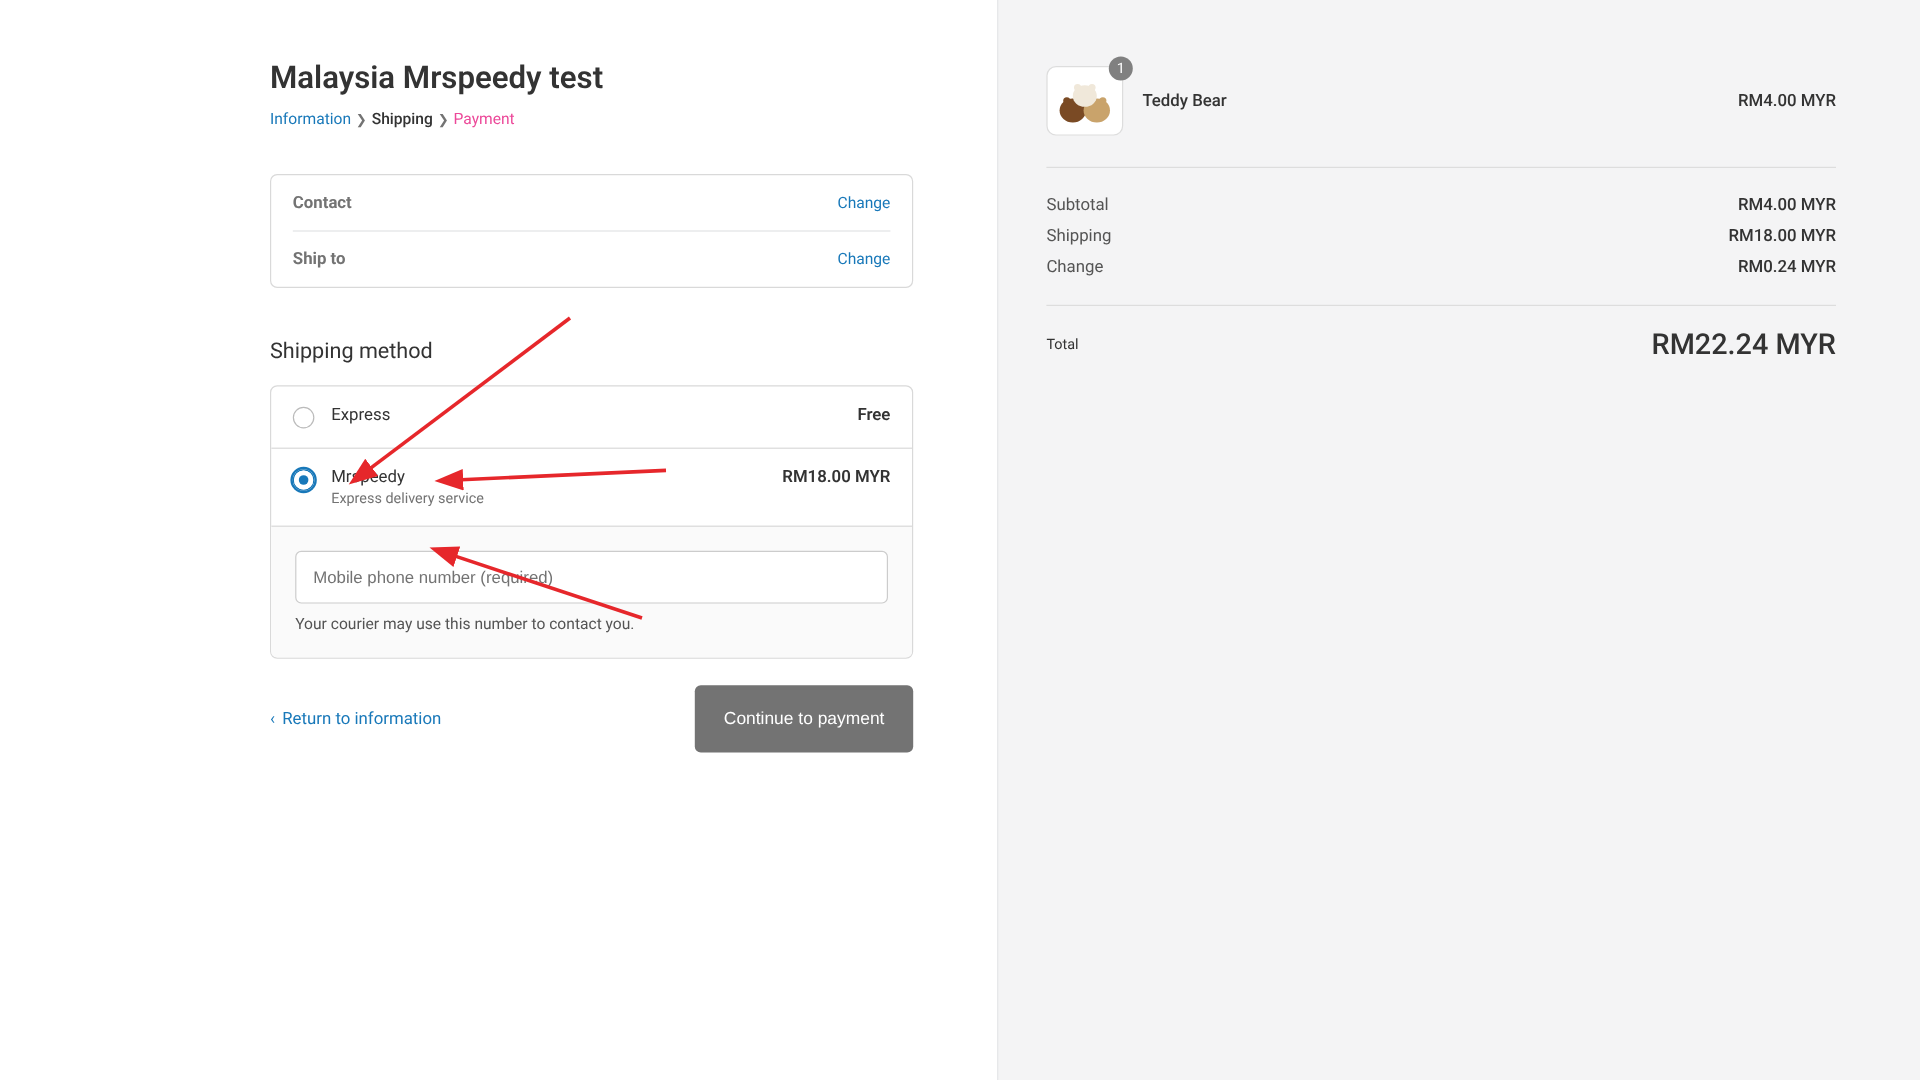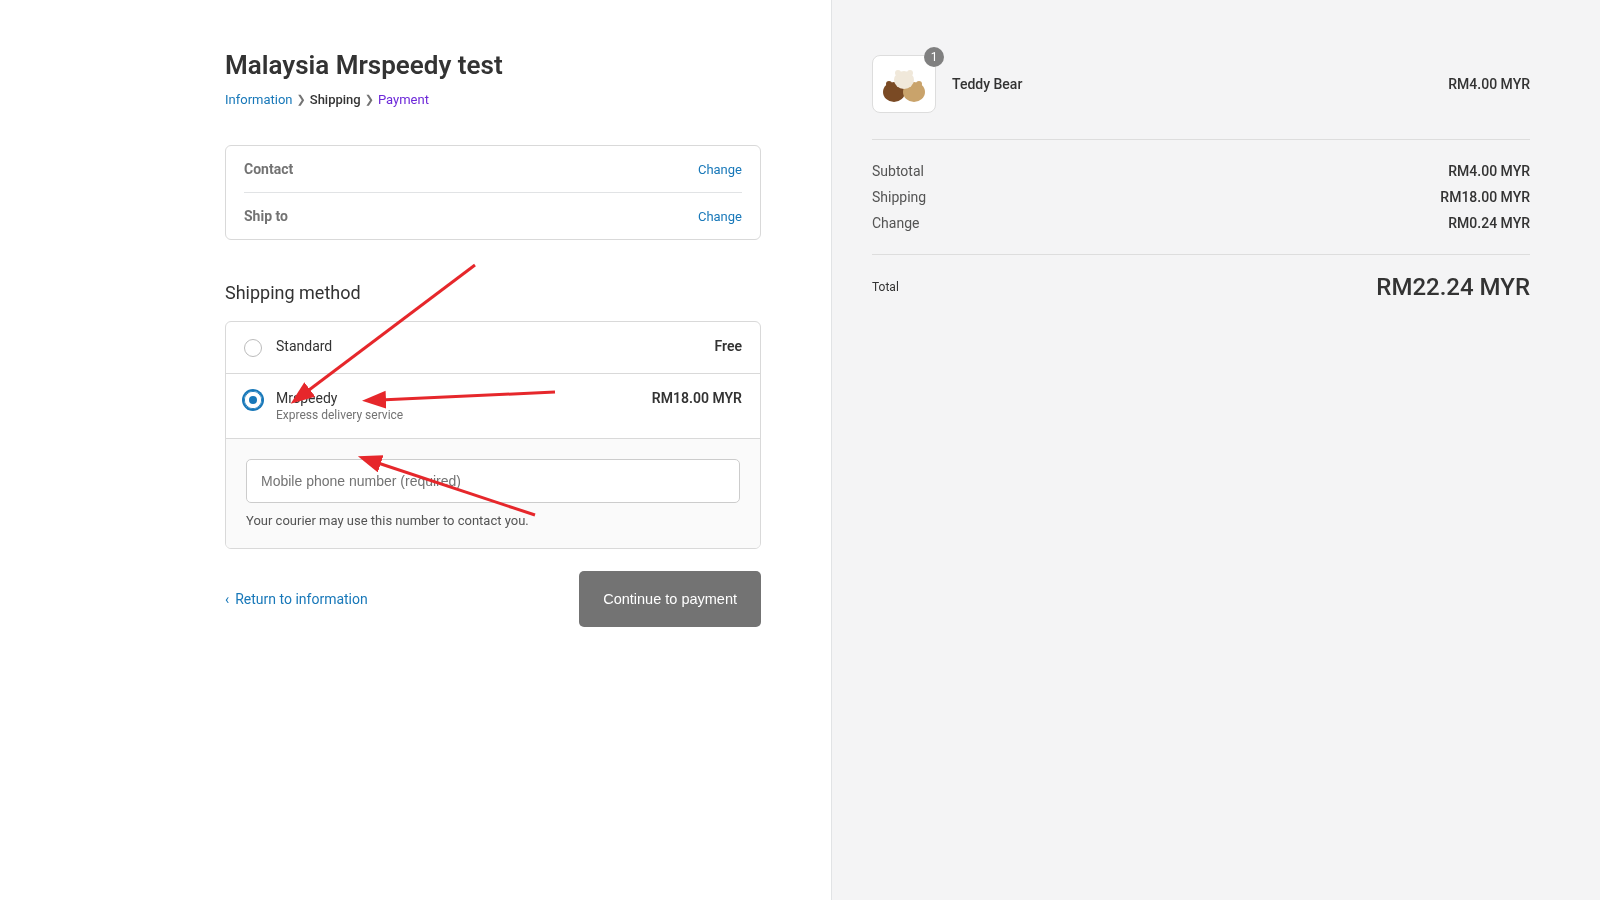--- a/index.html
+++ b/index.html
@@ -31,21 +31,21 @@
     }
     .breadcrumb {
       display: flex;
       align-items: center;
       gap: 4px;
       font-size: 13px;
       margin-bottom: 38px;
     }
     .breadcrumb-link { color: #1878b9; text-decoration: none; cursor: pointer; }
     .breadcrumb-current { color: #333; font-weight: 500; }
-    .breadcrumb-muted { color: #6d28d9; }
+    .breadcrumb-muted { color: #ec4899; }
     .chevron { color: #737373; font-size: 11px; }
     .info-box {
       border: 1px solid #d9d9d9;
       border-radius: 6px;
       padding: 0 18px;
       margin-bottom: 42px;
     }
     .info-row {
       display: flex;
       justify-content: space-between;
@@ -221,21 +221,21 @@
     </div>
   </div>
 
   <h2 class="section-title">Shipping method</h2>
 
   <div class="shipping-options">
     <div class="shipping-option">
       <span class="radio"></span>
       <div class="option-content">
         <div>
-          <div class="option-name">Standard</div>
+          <div class="option-name">Express</div>
         </div>
         <div class="option-price">Free</div>
       </div>
     </div>
     <div class="shipping-option">
       <span class="radio selected"></span>
       <div class="option-content">
         <div>
           <div class="option-name">Mrspeedy</div>
           <div class="option-sub">Express delivery service</div>

